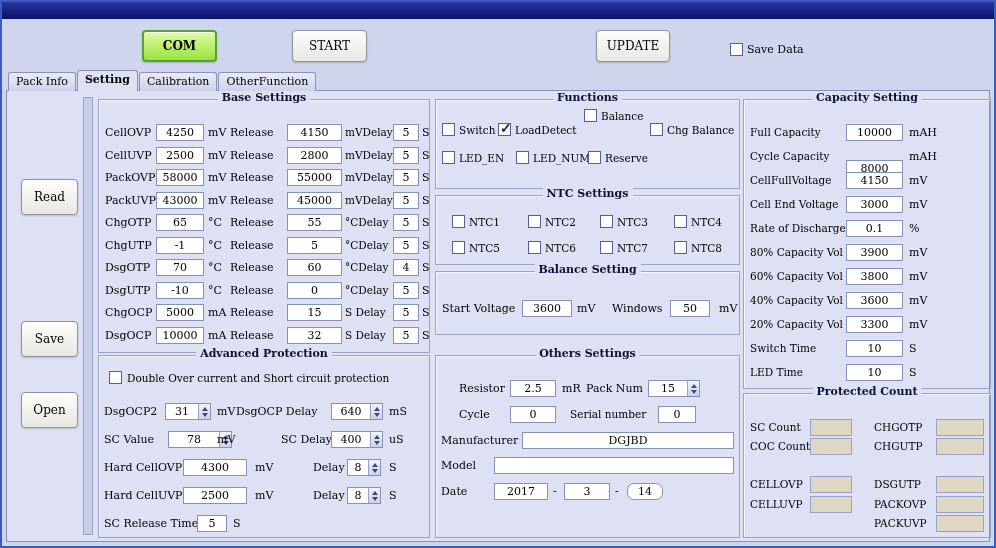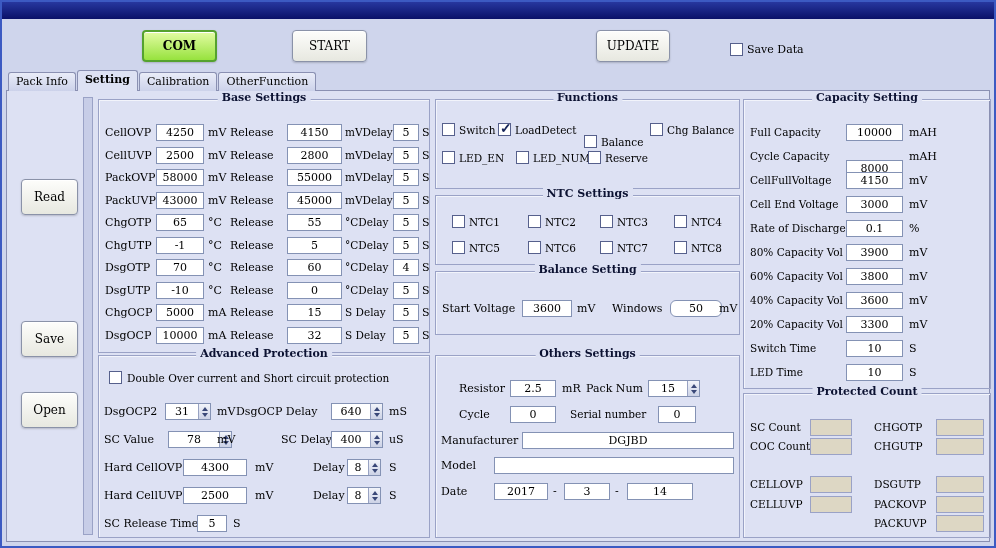--- a/index.html
+++ b/index.html
@@ -266,21 +266,21 @@
   <div class="grp" style="left:428px;top:8px;width:305px;height:90px">
     <span class="grp-title">Functions</span>
     <div class="cb-item" style="left:6px;top:22px">
       <span class="cbx"></span>
       <span class="sm">Switch</span>
     </div>
     <div class="cb-item" style="left:62px;top:22px">
       <span class="cbx on"></span>
       <span class="sm">LoadDetect</span>
     </div>
-    <div class="cb-item" style="left:148px;top:34px">
+    <div class="cb-item" style="left:148px;top:8px">
       <span class="cbx"></span>
       <span class="sm">Balance</span>
     </div>
     <div class="cb-item" style="left:214px;top:22px">
       <span class="cbx"></span>
       <span class="sm">Chg Balance</span>
     </div>
     <div class="cb-item" style="left:6px;top:50px">
       <span class="cbx"></span>
       <span class="sm">LED_EN</span>
@@ -331,21 +331,21 @@
     </div>
   </div>
 
   <div class="grp" style="left:428px;top:180px;width:305px;height:64px">
     <span class="grp-title">Balance Setting</span>
     <div class="row" style="top:28px">
       <span class="lbl" style="left:6px">Start Voltage</span>
       <input class="txt" style="left: 86px; width: 50px;" value="3600">
       <span class="lbl" style="left:141px">mV</span>
       <span class="lbl" style="left:176px">Windows</span>
-      <input class="txt" style="left: 234px; width: 52px; border-radius: 6px;" value="50">
+      <input class="txt" style="left: 234px; width: 40px;" value="50">
       <span class="lbl" style="left:283px">mV</span>
     </div>
   </div>
 
   <div class="grp" style="left:428px;top:264px;width:305px;height:183px">
     <span class="grp-title">Others Settings</span>
 
     <div class="row" style="top:24px">
       <span class="lbl" style="left:23px">Resistor</span>
       <input class="txt" style="left: 74px; width: 46px;" value="2.5">
@@ -376,21 +376,21 @@
       <span class="lbl" style="left:5px">Manufacturer</span>
       <input class="txt" style="left: 86px; width: 212px;" value="DGJBD">
     </div>
 
     <div class="row" style="top:127px">
       <span class="lbl" style="left:5px">Date</span>
       <input class="txt" style="left: 58px; width: 54px;" value="2017">
       <span class="lbl" style="left:117px">-</span>
       <input class="txt" style="left: 128px; width: 46px;" value="3">
       <span class="lbl" style="left:179px">-</span>
-      <input class="txt" style="left: 191px; width: 66px;" value="14">
+      <input class="txt" style="left: 191px; width: 36px; border-radius: 7px;" value="14">
     </div>
 
   </div>
 
   <div class="grp" style="left:736px;top:8px;width:248px;height:290px">
     <span class="grp-title">Capacity Setting</span>
 
     <div class="row" style="top:24px">
       <span class="lbl sm" style="left:6px">Full Capacity</span>
       <input class="txt" style="left: 102px; width: 57px;" value="10000">

